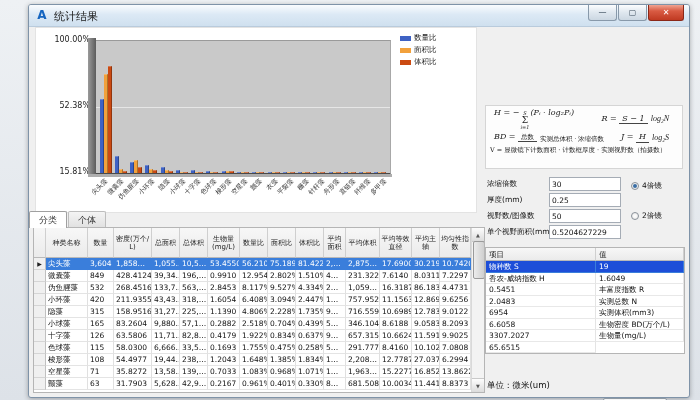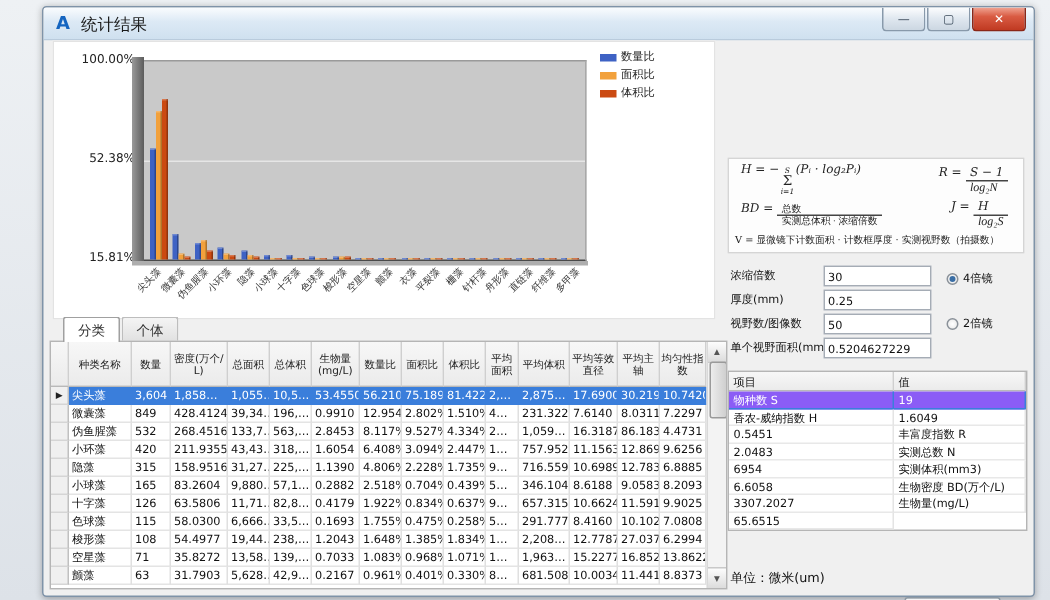--- a/index.html
+++ b/index.html
@@ -39,21 +39,21 @@
   .bgroup{flex:1;display:flex;align-items:flex-end;justify-content:center;}
   .bar{width:4px;box-shadow:inset -1px 0 0 rgba(0,0,0,.28),inset 0 1px 0 rgba(255,255,255,.25);}
   .xlabels{position:absolute;left:60px;top:147px;width:294px;height:34px;}
   .xlab{position:absolute;top:2px;transform-origin:100% 0;transform:rotate(-45deg);
         font-size:6.5px;color:#333;white-space:nowrap;}
   .legend{position:absolute;left:364px;top:5px;}
   .lg-item{display:flex;align-items:center;margin-bottom:2px;}
   .sw{width:11px;height:5px;margin-right:3px;}
   .lg-t{font-size:7.5px;color:#222;}
   
-  .tabstrip{position:absolute;left:13px;top:206px;height:17px;display:flex;}
+  .tabstrip{position:absolute;left:0;top:206px;height:17px;display:flex;}
   .tab{padding:2px 9px 1px;font-size:9px;border:1px solid #bdbdbd;border-bottom:none;
        background:linear-gradient(#f4f4f4,#e0e0e0);margin-right:1px;border-radius:2px 2px 0 0;color:#333;}
   .tab.active{background:#fff;border-color:#a0a0a0;position:relative;z-index:2;}
   .tabcontent{position:absolute;left:4px;top:222px;width:452px;height:166px;
               background:#fff;border:1px solid #b5b5b5;overflow:hidden;box-sizing:border-box;}
   .sgrid{position:absolute;left:0;top:0;display:grid;}
   .hcell{background:linear-gradient(#f7f7f7,#ebebeb);border-right:1px solid #cfcfcf;
          border-bottom:1px solid #b9b9b9;font-size:7px;line-height:8px;text-align:center;
          height:30px;overflow:hidden;display:flex;align-items:center;justify-content:center;
          padding:0 1px;box-sizing:border-box;word-break:break-all;color:#222;}
@@ -69,21 +69,21 @@
           color:#555;background:linear-gradient(#fdfdfd,#dcdcdc);border-bottom:1px solid #c9c9c9;}
   .varrow.down{position:absolute;bottom:0;width:100%;border-top:1px solid #c9c9c9;border-bottom:none;}
   .vthumb{position:absolute;top:13px;left:1px;width:10px;height:36px;border:1px solid #9a9a9a;
           border-radius:2px;background:linear-gradient(90deg,#ececec,#cfcfcf);}
   
   .rightpanel{position:absolute;left:456px;top:22px;width:200px;height:368px;}
   .formulas{position:absolute;left:0;top:78px;width:198px;height:64px;background:#fdfdfd;
             border:1px solid #d5d5d5;box-sizing:border-box;
             font-family:"DejaVu Serif","Liberation Serif",serif;font-size:8px;font-style:italic;color:#222;}
   .frow{display:flex;justify-content:space-between;align-items:center;padding:2px 10px 0 8px;}
-  .frac{display:inline-flex;flex-direction:column;line-height:1.1;}
+  .frac{display:inline-flex;flex-direction:row;align-items:center;line-height:1.1;}
   .num{border-bottom:1px solid #444;padding:0 3px;}
   .den{padding:0 3px;font-family:Liberation Serif, serif;}
   .sum{display:inline-flex;flex-direction:column;align-items:center;line-height:1;margin:0 1px;}
   .sum .lim{font-size:5px;}
   .sum .sym{font-size:9px;font-style:normal;}
   .cn{font-style:normal;font-size:6.5px;}
   .vline{padding:3px 4px 0;font-size:6.5px;font-style:normal;white-space:nowrap;}
   .field{position:absolute;left:2px;height:14px;font-size:7.5px;color:#111;line-height:13px;}
   .field input{position:absolute;left:62px;top:0;width:66px;height:12px;border:1px solid #a5acb5;
                font-size:7.5px;padding:0 2px;font-family:inherit;color:#111;background:#fff;}
@@ -98,21 +98,21 @@
        display:flex;align-items:center;justify-content:center;box-sizing:border-box;margin-top:41px;}
   .btn.focus{border-color:#3c7fb1;box-shadow:inset 0 0 0 1px #a8d8f0;}
   .rgrid{position:absolute;left:0;top:220px;width:198px;display:grid;grid-template-columns:110px 88px;
          border:1px solid #b5b5b5;background:#fff;box-sizing:content-box;}
   .rhcell{background:linear-gradient(#f7f7f7,#ebebeb);border-right:1px solid #cfcfcf;
           border-bottom:1px solid #b9b9b9;font-size:7.5px;height:13px;line-height:13px;
           padding:0 3px;box-sizing:border-box;color:#222;}
   .rcell{font-size:7.5px;height:11.5px;line-height:11.5px;border-right:1px solid #e4e4e4;
          border-bottom:1px solid #e8e8e8;padding:0 3px;white-space:nowrap;overflow:hidden;
          box-sizing:border-box;color:#111;}
-  .rcell.sel{background:#8b5cf6;color:#fff;border-color:#3a7edb;}
+  .rcell.sel{background:#1d4ed8;color:#fff;border-color:#3a7edb;}
   .unit{position:absolute;left:2px;top:353px;font-size:8.5px;color:#111;}
 </style>
 </head>
 <body>
 
 <div class="window">
 
   <div class="titlebar">
     <span class="app-icon">A</span>
     <span class="title-text">统计结果</span>
@@ -360,21 +360,21 @@
         <div class="cell">31,27…</div>
         <div class="cell">225,…</div>
         <div class="cell">1.1390</div>
         <div class="cell">4.806%</div>
         <div class="cell">2.228%</div>
         <div class="cell">1.735%</div>
         <div class="cell">9…</div>
         <div class="cell">716.5592</div>
         <div class="cell">10.6989</div>
         <div class="cell">12.7837</div>
-        <div class="cell">6.8885</div>
+        <div class="cell">9.0122</div>
         <div class="selcell"></div>
         <div class="cell">小球藻</div>
         <div class="cell">165</div>
         <div class="cell">83.2604</div>
         <div class="cell">9,880…</div>
         <div class="cell">57,1…</div>
         <div class="cell">0.2882</div>
         <div class="cell">2.518%</div>
         <div class="cell">0.704%</div>
         <div class="cell">0.439%</div>

